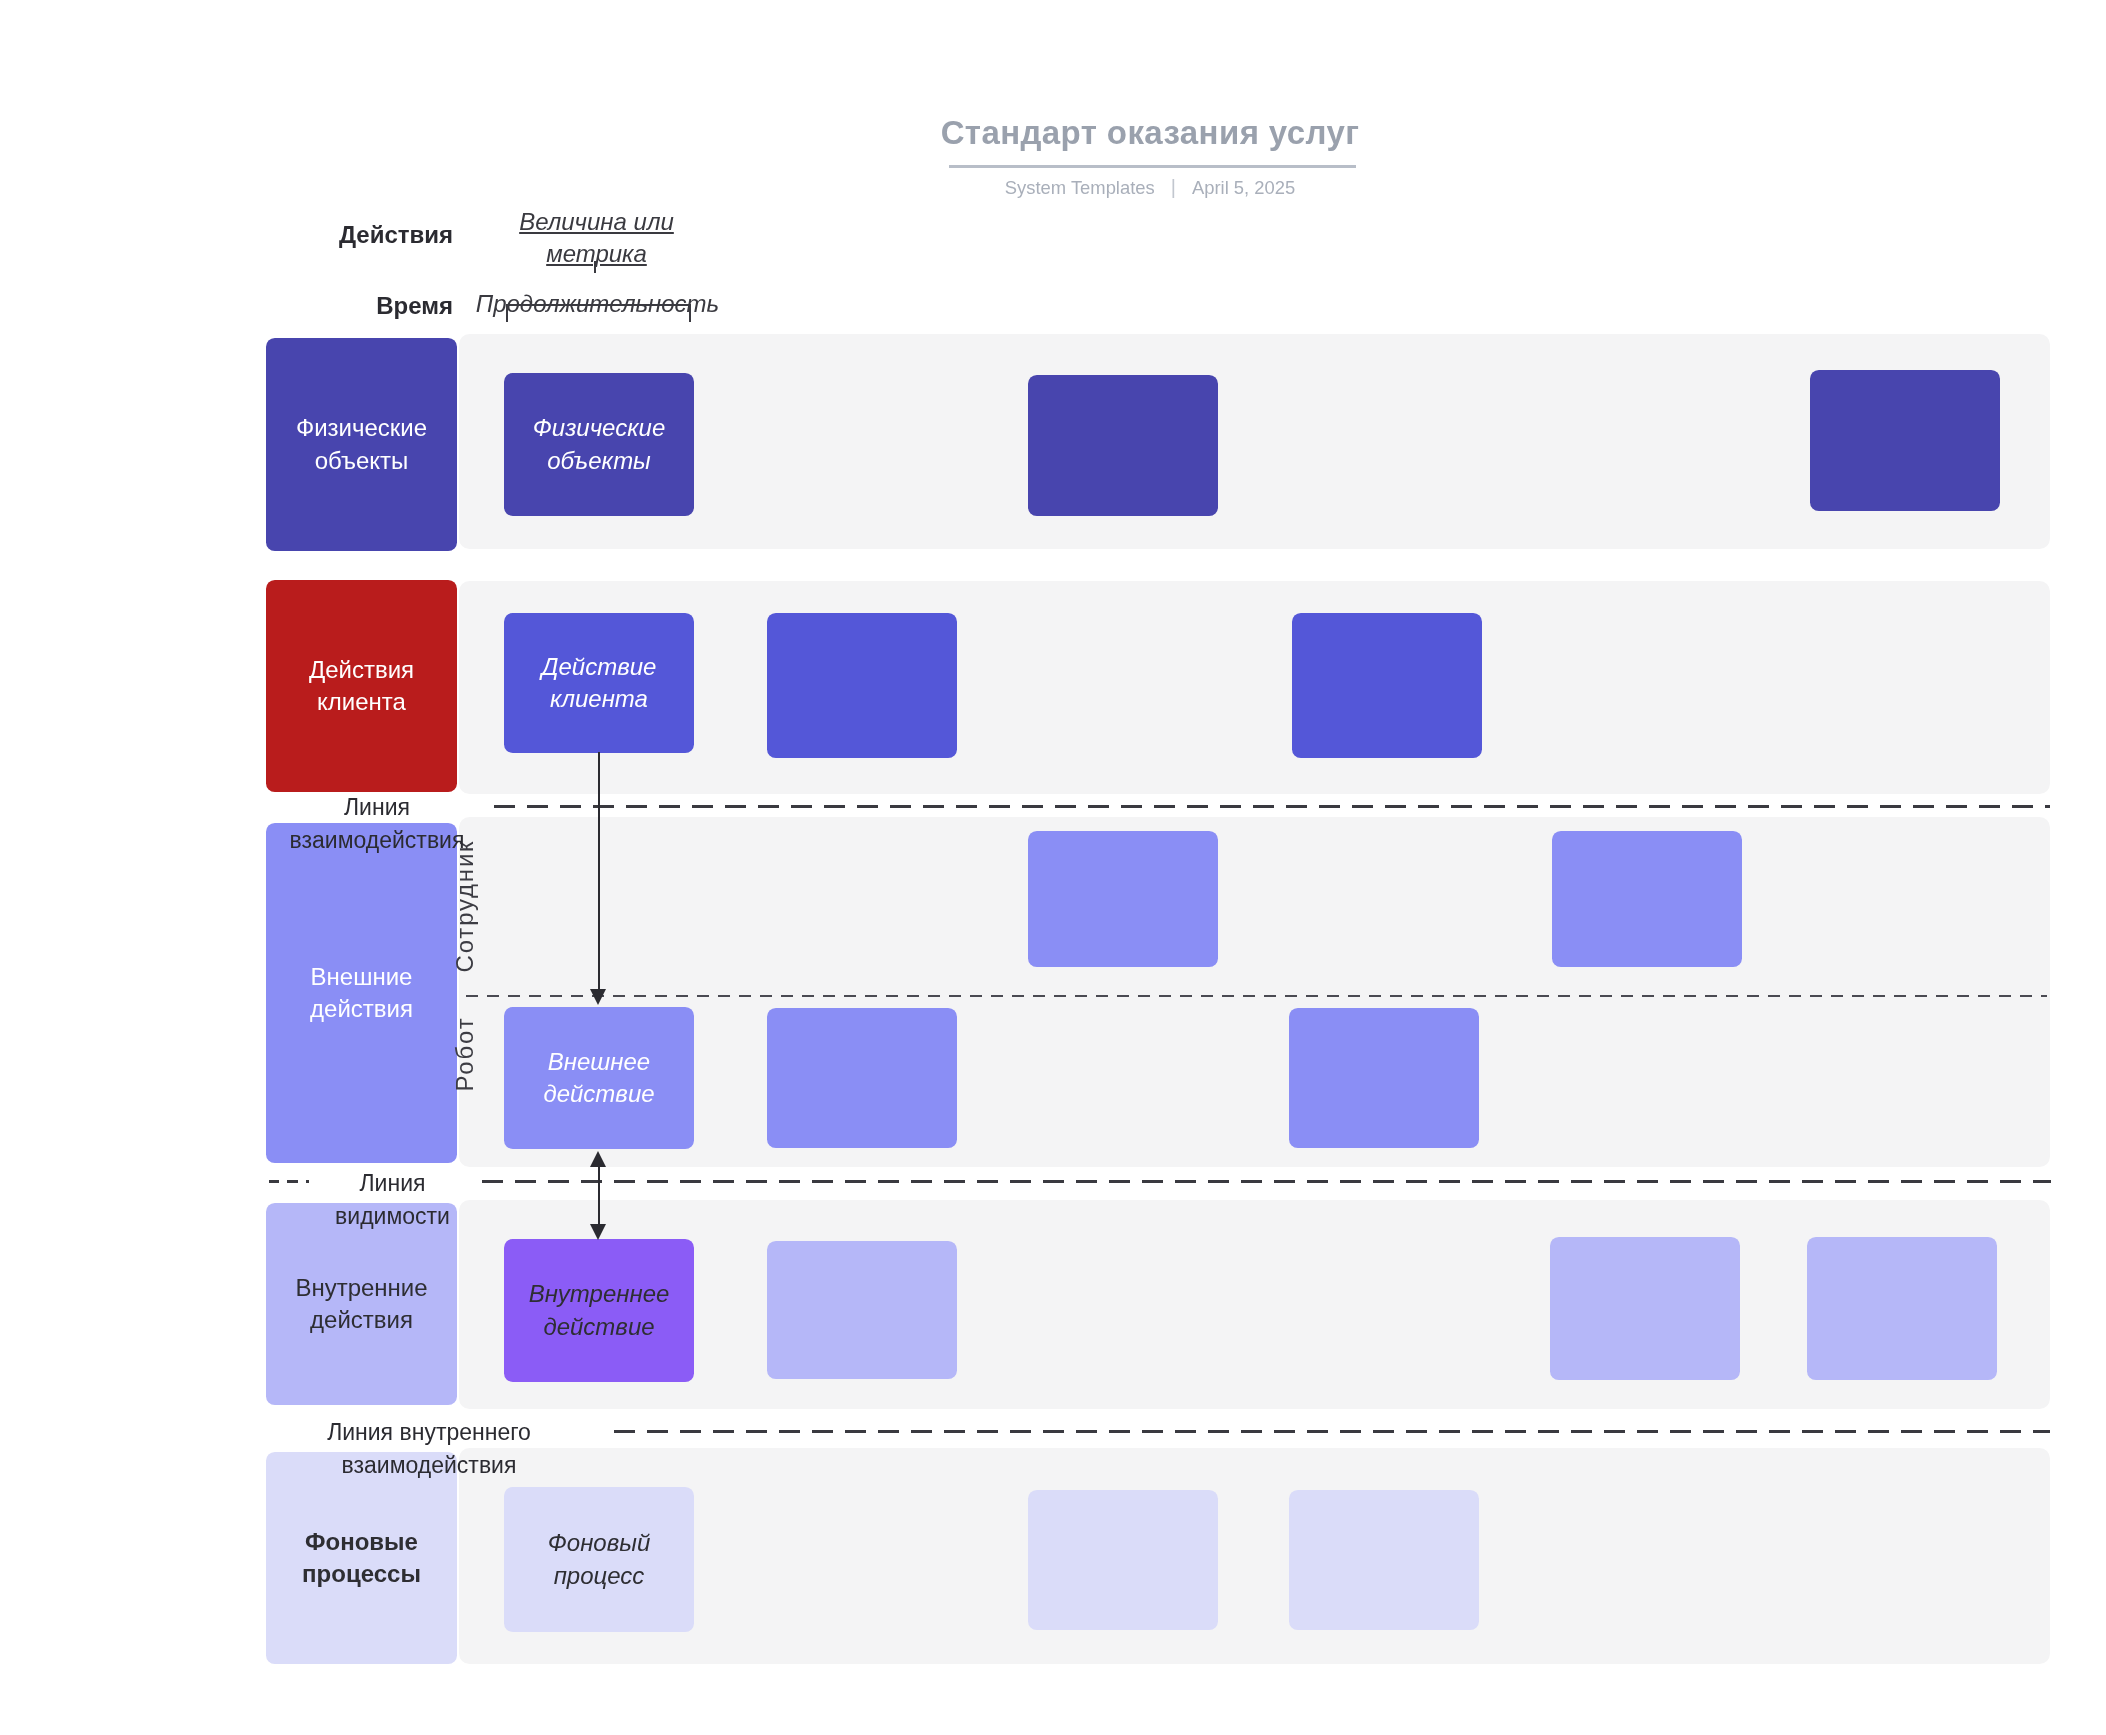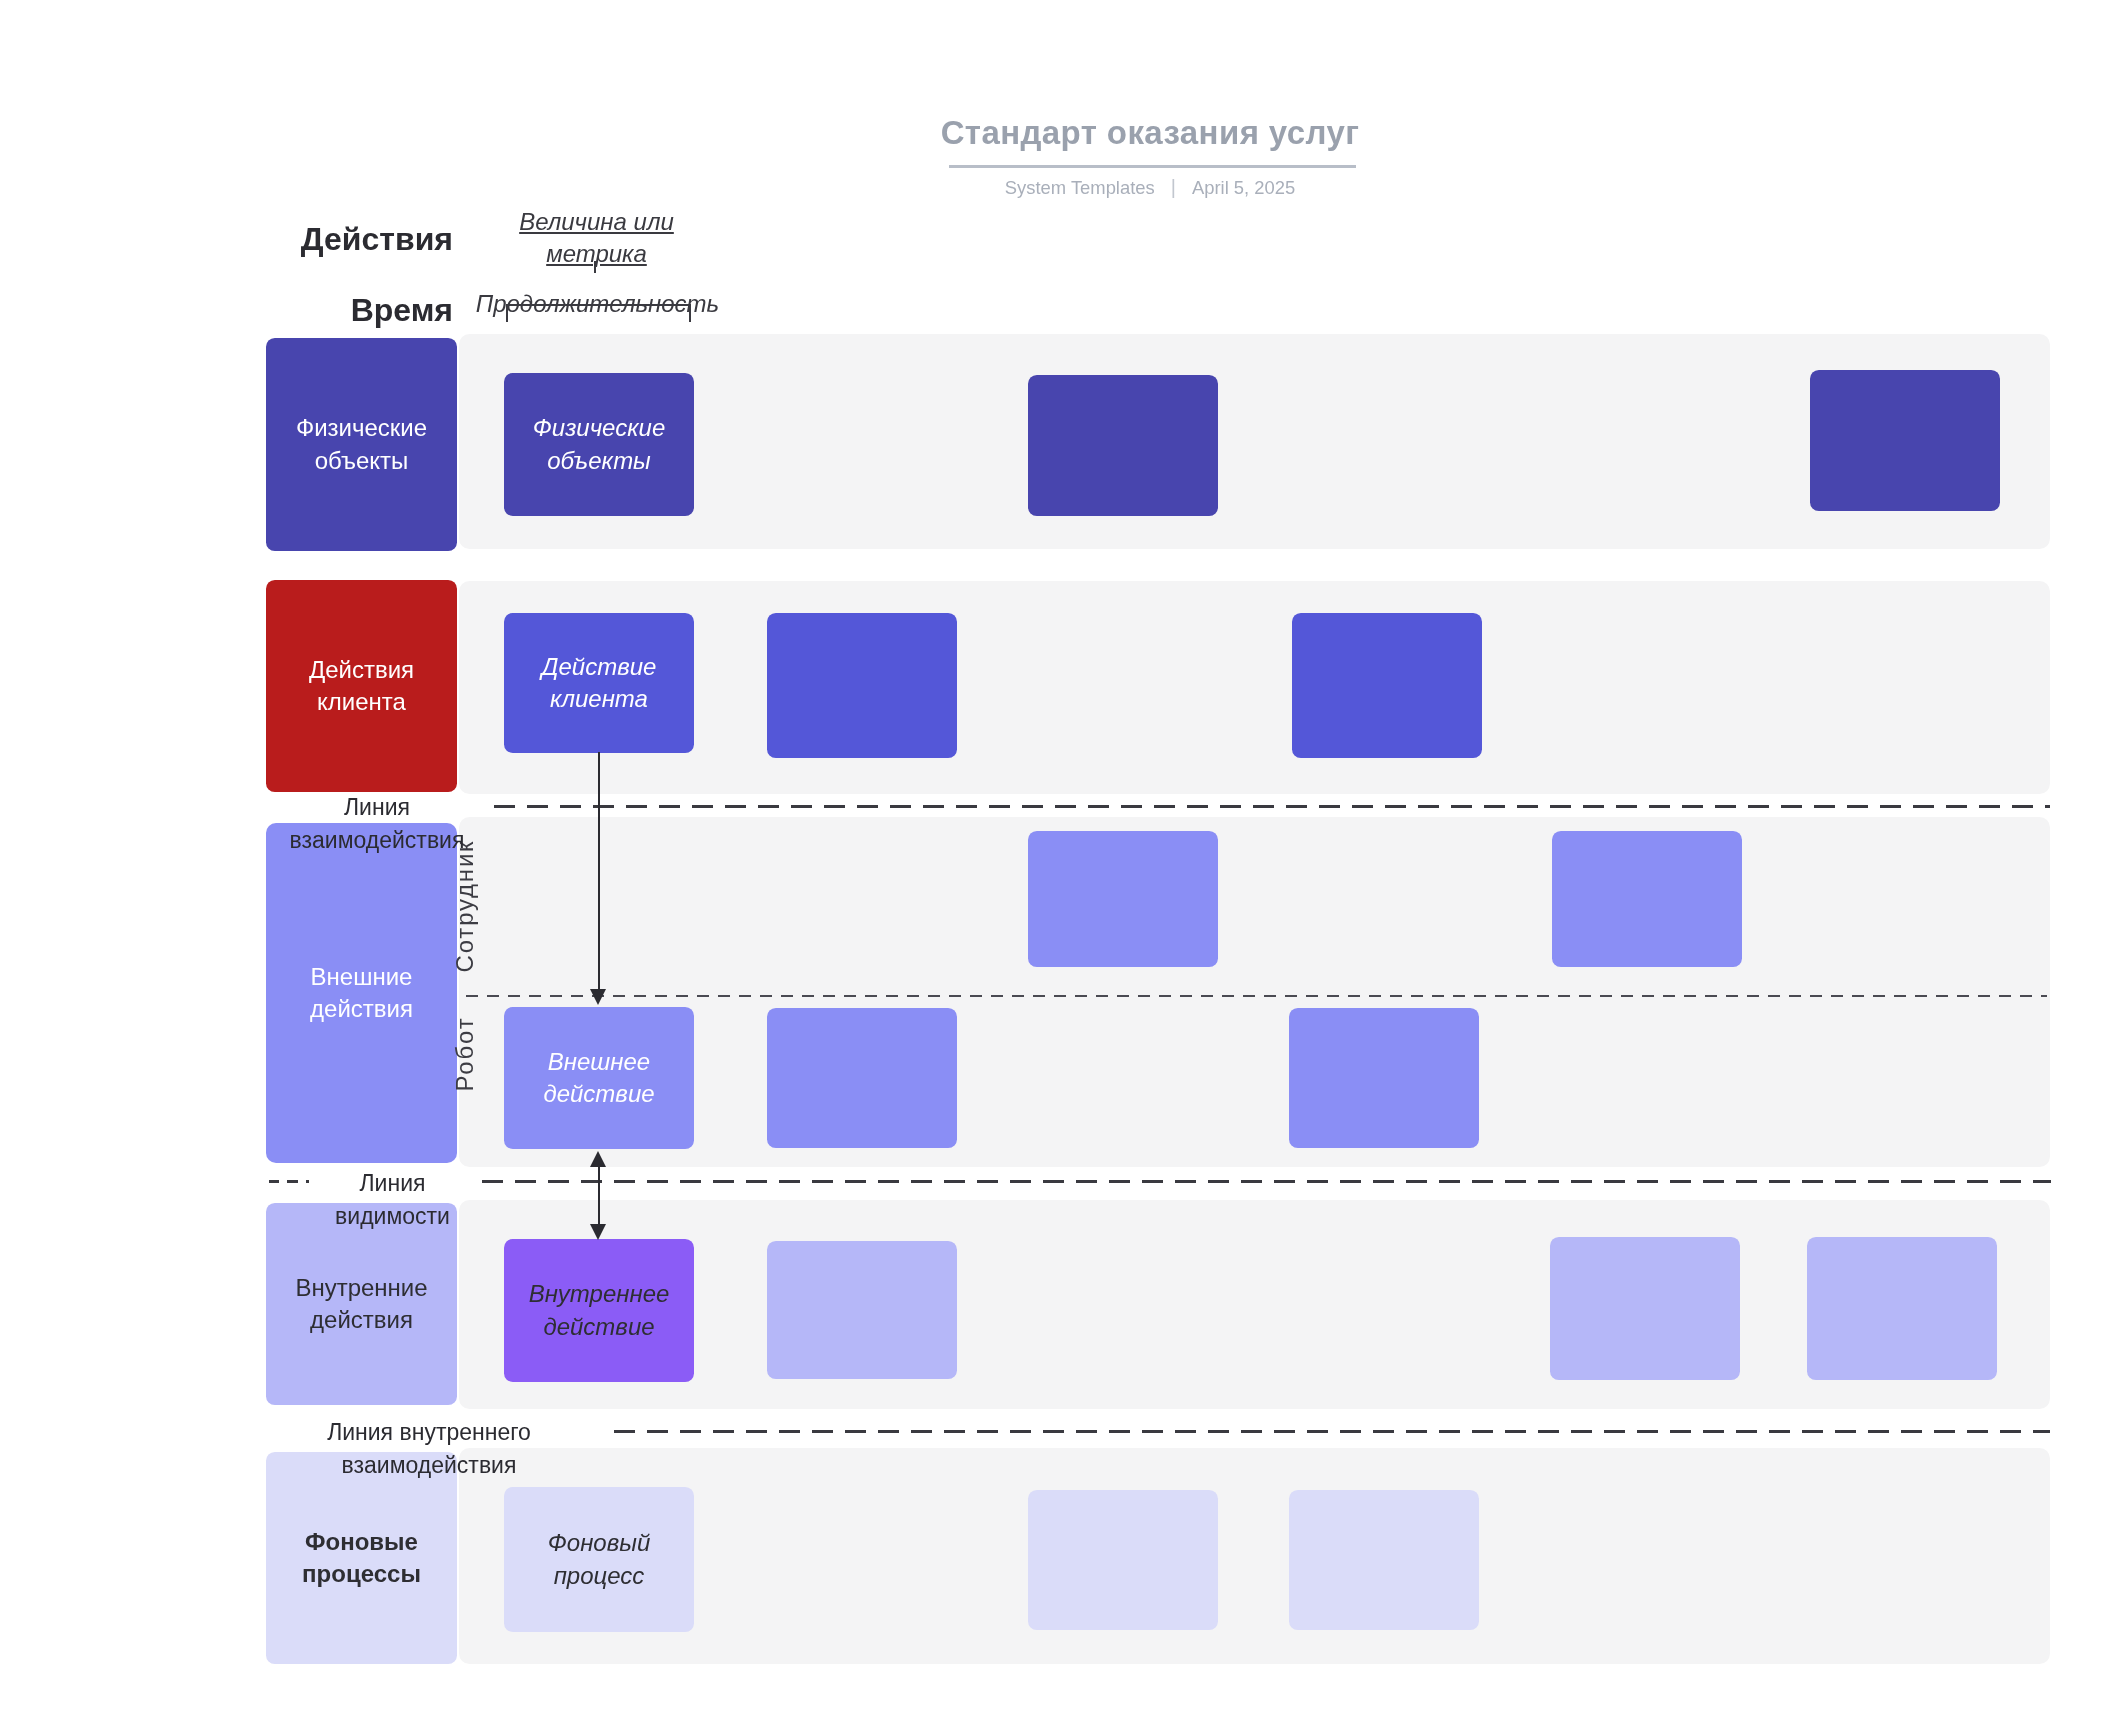--- a/index.html
+++ b/index.html
@@ -9,21 +9,21 @@
   *{margin:0;padding:0;box-sizing:border-box;}
   html,body{width:2107px;height:1735px;background:#ffffff;}
   body{font-family:"Liberation Sans",sans-serif;position:relative;overflow:hidden;}
   .abs{position:absolute;}
   
   .title{left:834px;top:114px;width:632px;text-align:center;font-size:33px;font-weight:bold;color:var(--title);letter-spacing:0.4px;}
   .title-rule{left:949px;top:165px;width:407px;height:2.6px;background:var(--rule);}
   .meta{left:834px;top:176px;width:632px;text-align:center;font-size:18.4px;color:var(--meta);display:flex;justify-content:center;gap:16px;align-items:flex-end;}
   .meta .sep{color:var(--meta_sep);font-size:20px;}
   
-  .axis-bold{width:190px;left:263px;text-align:right;font-size:32px;font-weight:bold;color:var(--ink);}
+  .axis-bold{width:190px;left:263px;text-align:right;font-size:24px;font-weight:bold;color:var(--ink);}
   .axis-italic{text-align:center;font-style:italic;font-size:24px;color:var(--line);white-space:pre-line;line-height:1.32;}
   .bracket{left:506px;top:304px;width:185px;height:18.4px;border-top:2.2px solid var(--line);border-left:2.2px solid var(--line);border-right:2.2px solid var(--line);}
   .tick{left:594px;top:261px;width:2.2px;height:12.3px;background:var(--line);}
   
   .strip{left:459px;width:1591px;background:var(--lane_bg);border-radius:10.5px;}
   .lane-label{left:266px;width:191px;border-radius:8.8px;display:flex;align-items:center;justify-content:center;text-align:center;font-size:24px;line-height:1.35;padding:0 12.3px;}
   .card{width:190px;border-radius:8.8px;display:flex;align-items:center;justify-content:center;text-align:center;font-size:24px;font-style:italic;line-height:1.35;padding:0 14px;}
   
   .dash{height:2.6px;background:repeating-linear-gradient(90deg,var(--line) 0,var(--line) 21px,transparent 21px,transparent 33px);}
   .dash-mini{height:2.6px;background:repeating-linear-gradient(90deg,var(--line) 0,var(--line) 10.5px,transparent 10.5px,transparent 18.4px);}
@@ -55,21 +55,21 @@
 <div class="abs bracket"></div>
 
 <div class="abs strip" style="top:334px;height:215px;"></div>
 <div class="abs strip" style="top:581px;height:213px;"></div>
 <div class="abs strip" style="top:817px;height:350px;"></div>
 <div class="abs strip" style="top:1200px;height:209px;"></div>
 <div class="abs strip" style="top:1448px;height:216px;"></div>
 
 <div class="abs lane-label" style="top: 338px; height: 213px; background-color: rgb(72, 69, 174); color: rgb(255, 255, 255);">Физические объекты</div>
 <div class="abs lane-label" style="top: 580px; height: 212px; background-color: #b91c1c; color: rgb(255, 255, 255);">Действия клиента</div>
-<div class="abs lane-label" style="top: 823px; height: 340px; background-color: rgb(138, 142, 245); color: rgb(255, 255, 255); border-radius: 10px;">Внешние действия</div>
+<div class="abs lane-label" style="top: 823px; height: 340px; background-color: rgb(138, 142, 245); color: rgb(255, 255, 255);">Внешние действия</div>
 <div class="abs lane-label" style="top: 1203px; height: 202px; background-color: rgb(181, 183, 248); color: rgb(46, 46, 51);">Внутренние действия</div>
 <div class="abs lane-label" style="top: 1452px; height: 212px; background-color: rgb(218, 220, 249); color: rgb(46, 46, 51); font-weight: bold;">Фоновые процессы</div>
 
 <div class="abs rot-label" style="left:386px;top:890px;">Сотрудник</div>
 <div class="abs rot-label" style="left:386px;top:1038px;">Робот</div>
 <div class="abs dash-thin" style="left:466px;top:995px;width:1581px;"></div>
 
 <div class="abs card" style="left: 504px; top: 373px; height: 143px; background-color: rgb(72, 69, 174); color: rgb(255, 255, 255);">Физические объекты</div>
 <div class="abs card" style="left: 1028px; top: 375px; height: 141px; background-color: rgb(72, 69, 174);"></div>
 <div class="abs card" style="left: 1810px; top: 370px; height: 141px; background-color: rgb(72, 69, 174);"></div>

